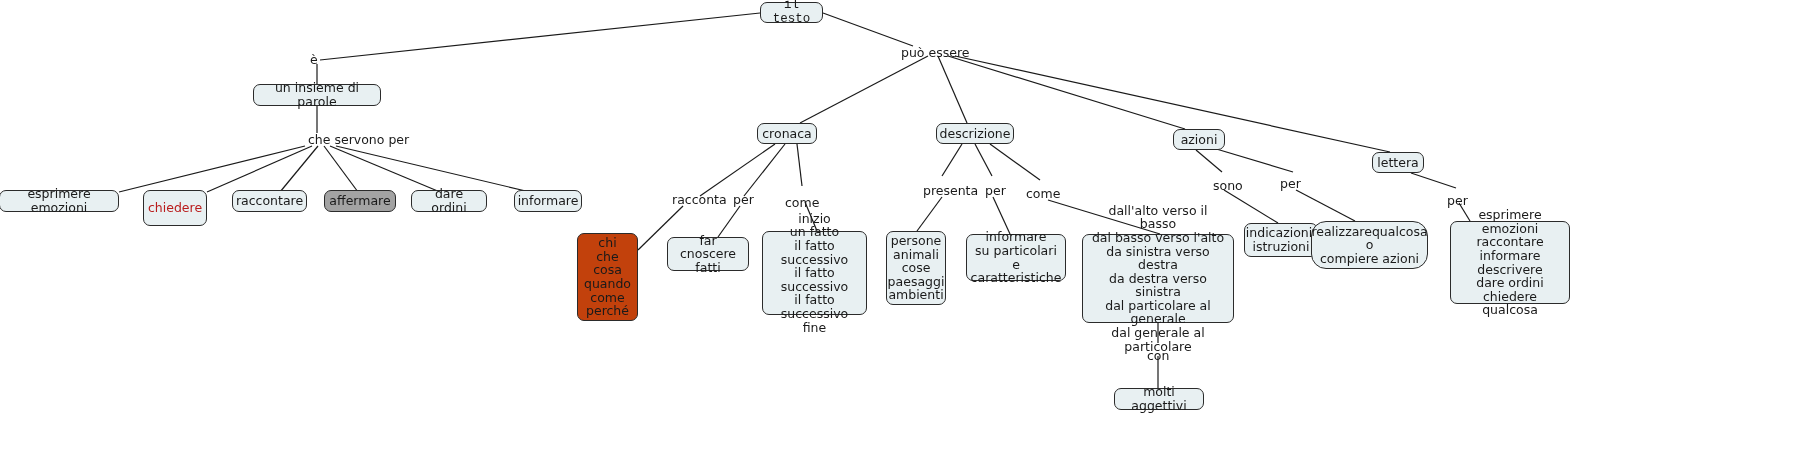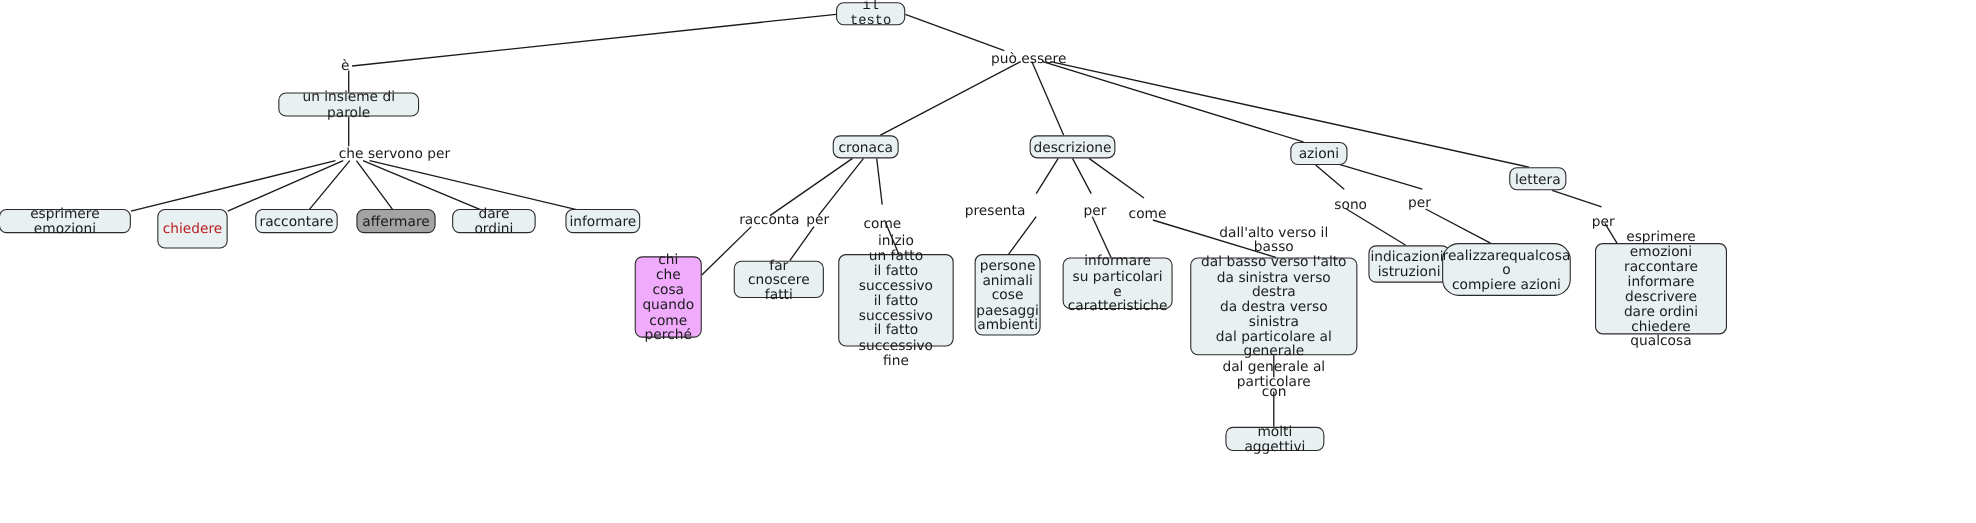--- a/index.html
+++ b/index.html
@@ -94,21 +94,21 @@
   <div id="node-layer">
       <div class="node" style="left: 760px; top: 2px; width: 63px; height: 21px; background: rgb(232, 240, 242); border-color: rgb(43, 43, 43); color: rgb(26, 26, 26); font-family: Liberation Mono, monospace;">il testo</div>
       <div class="node" style="left: 253px; top: 84px; width: 128px; height: 22px; background: rgb(232, 240, 242); border-color: rgb(43, 43, 43); color: rgb(26, 26, 26);">un insieme di parole</div>
       <div class="node" style="left: -1px; top: 190px; width: 120px; height: 22px; background: rgb(232, 240, 242); border-color: rgb(43, 43, 43); color: rgb(26, 26, 26);">esprimere emozioni</div>
       <div class="node" style="left: 143px; top: 190px; width: 64px; height: 36px; background: rgb(232, 240, 242); border-color: rgb(43, 43, 43); color: #b91c1c;">chiedere</div>
       <div class="node" style="left: 232px; top: 190px; width: 75px; height: 22px; background: rgb(232, 240, 242); border-color: rgb(43, 43, 43); color: rgb(26, 26, 26);">raccontare</div>
       <div class="node" style="left: 324px; top: 190px; width: 72px; height: 22px; background: #a3a3a3; border-color: rgb(43, 43, 43); color: rgb(26, 26, 26);">affermare</div>
       <div class="node" style="left: 411px; top: 190px; width: 76px; height: 22px; background: rgb(232, 240, 242); border-color: rgb(43, 43, 43); color: rgb(26, 26, 26);">dare ordini</div>
       <div class="node" style="left: 514px; top: 190px; width: 68px; height: 22px; background: rgb(232, 240, 242); border-color: rgb(43, 43, 43); color: rgb(26, 26, 26);">informare</div>
       <div class="node" style="left: 757px; top: 123px; width: 60px; height: 21px; background: rgb(232, 240, 242); border-color: rgb(43, 43, 43); color: rgb(26, 26, 26);">cronaca</div>
-      <div class="node" style="left: 577px; top: 233px; width: 61px; height: 74px; background: #f0abfc; border-color: rgb(43, 43, 43); color: rgb(26, 26, 26);">chi
+      <div class="node" style="left: 577px; top: 233px; width: 61px; height: 88px; background: #c2410c; border-color: rgb(43, 43, 43); color: rgb(26, 26, 26);">chi
 che cosa
 quando
 come
 perché</div>
       <div class="node" style="left: 667px; top: 237px; width: 82px; height: 34px; background: rgb(232, 240, 242); border-color: rgb(43, 43, 43); color: rgb(26, 26, 26);">far cnoscere
 fatti</div>
       <div class="node" style="left: 762px; top: 231px; width: 105px; height: 84px; background: rgb(232, 240, 242); border-color: rgb(43, 43, 43); color: rgb(26, 26, 26);">inizio
 un fatto
 il fatto successivo
 il fatto successivo
@@ -144,21 +144,21 @@
 dare ordini
 chiedere qualcosa</div>
     </div>
   <div id="label-layer">
       <div class="link-label" style="left: 310px; top: 53px; color: rgb(26, 26, 26);">è</div>
       <div class="link-label" style="left: 901px; top: 46px; color: rgb(26, 26, 26);">può essere</div>
       <div class="link-label" style="left: 273px; top: 133px; color: rgb(26, 26, 26); margin-left: 35px;">che servono per</div>
       <div class="link-label" style="left: 672px; top: 193px; color: rgb(26, 26, 26);">racconta</div>
       <div class="link-label" style="left: 733px; top: 193px; color: rgb(26, 26, 26);">per</div>
       <div class="link-label" style="left: 785px; top: 196px; color: rgb(26, 26, 26);">come</div>
-      <div class="link-label" style="left: 877px; top: 184px; color: rgb(26, 26, 26);">presenta</div>
+      <div class="link-label" style="left: 923px; top: 184px; color: rgb(26, 26, 26);">presenta</div>
       <div class="link-label" style="left: 985px; top: 184px; color: rgb(26, 26, 26);">per</div>
       <div class="link-label" style="left: 1026px; top: 187px; color: rgb(26, 26, 26);">come</div>
       <div class="link-label" style="left: 1147px; top: 349px; color: rgb(26, 26, 26);">con</div>
       <div class="link-label" style="left: 1213px; top: 179px; color: rgb(26, 26, 26);">sono</div>
       <div class="link-label" style="left: 1280px; top: 177px; color: rgb(26, 26, 26);">per</div>
       <div class="link-label" style="left: 1447px; top: 194px; color: rgb(26, 26, 26);">per</div>
     </div>
 </div>
 
 </body></html>

